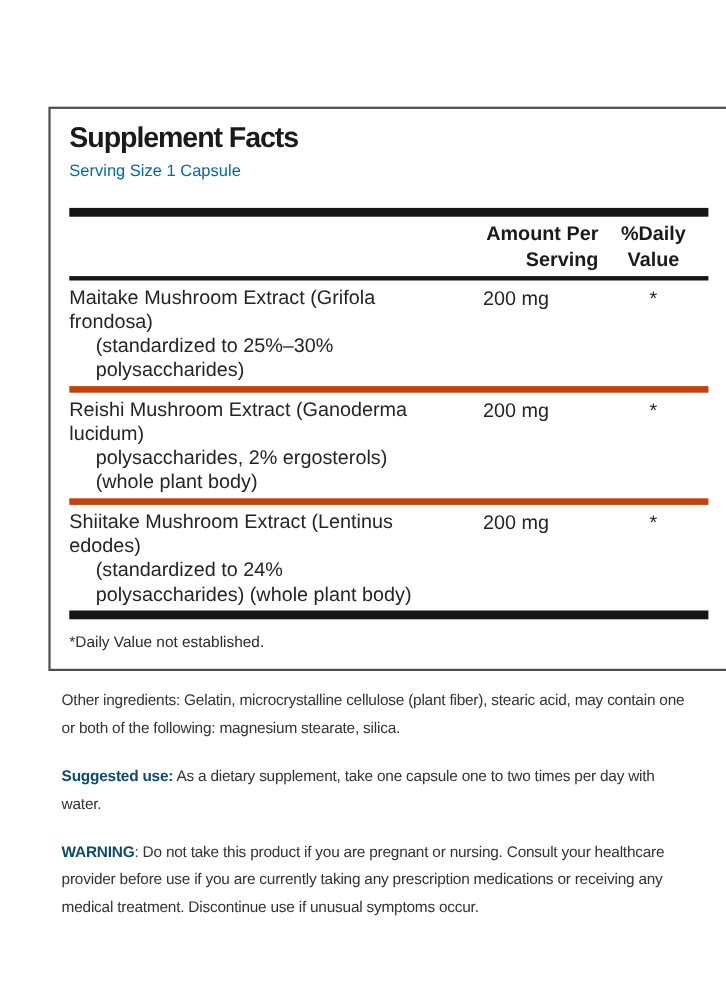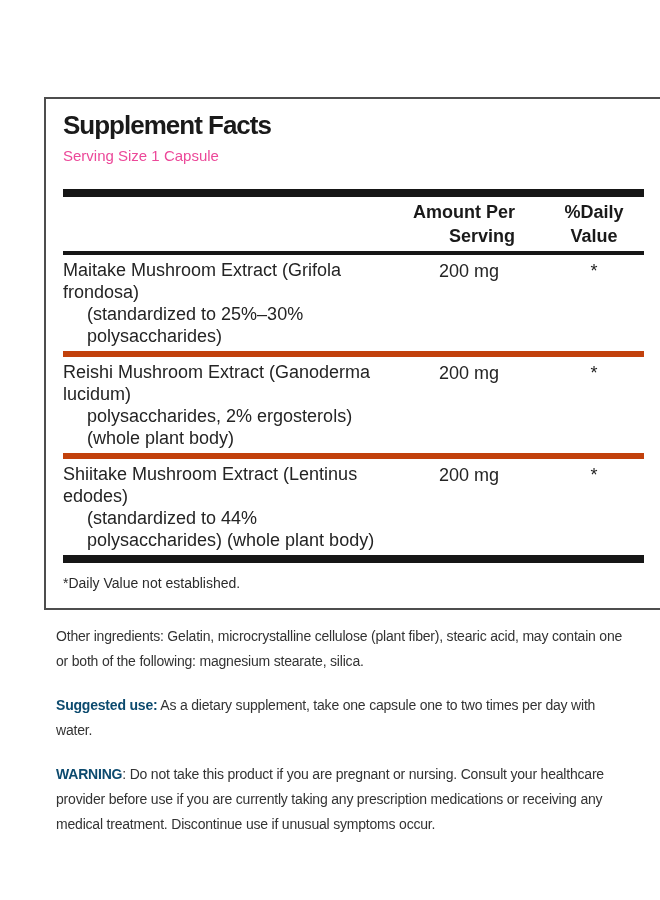--- a/index.html
+++ b/index.html
@@ -26,33 +26,33 @@
     font-size: 26px;
     font-weight: bold;
     letter-spacing: -1px;
     line-height: 28px;
     color: #1a1a1a;
     margin-bottom: 8px;
   }
   .serving {
     font-size: 15px;
     line-height: 18px;
-    color: #ec4899;
+    color: #0369a1;
     margin-bottom: 24px;
   }
   .bar { background: #161616; }
   .bar.thick  { height: 8px; }
   .bar.medium { height: 4px; }
 
   .grid-row {
     display: grid;
     grid-template-columns: 1fr 105px 100px;
     align-items: start;
   }
-  .header-row { padding: 3px 0 3px 0; gap: 29px; }
+  .header-row { padding: 3px 0 3px 0; }
   .hdr {
     font-size: 18px;
     font-weight: bold;
     line-height: 24px;
     white-space: pre-line;
     color: #1a1a1a;
   }
   .hdr.amount { text-align: right; }
   .hdr.dv     { text-align: center; }
 
@@ -128,21 +128,21 @@
           <div class="indent">polysaccharides, 2% ergosterols)</div>
           <div class="indent">(whole plant body)</div>
         </div>
         <div class="famt">200 mg</div>
         <div class="fdv">*</div>
       </div>
       <div class="grid-row frow">
         <div class="fname">
           <div>Shiitake Mushroom Extract (Lentinus</div>
           <div>edodes)</div>
-          <div class="indent">(standardized to 44%</div>
+          <div class="indent">(standardized to 24%</div>
           <div class="indent">polysaccharides) (whole plant body)</div>
         </div>
         <div class="famt">200 mg</div>
         <div class="fdv">*</div>
       </div>
     </div>
 
   <div class="bar thick"></div>
 
   <div class="footnote">*Daily Value not established.</div>

